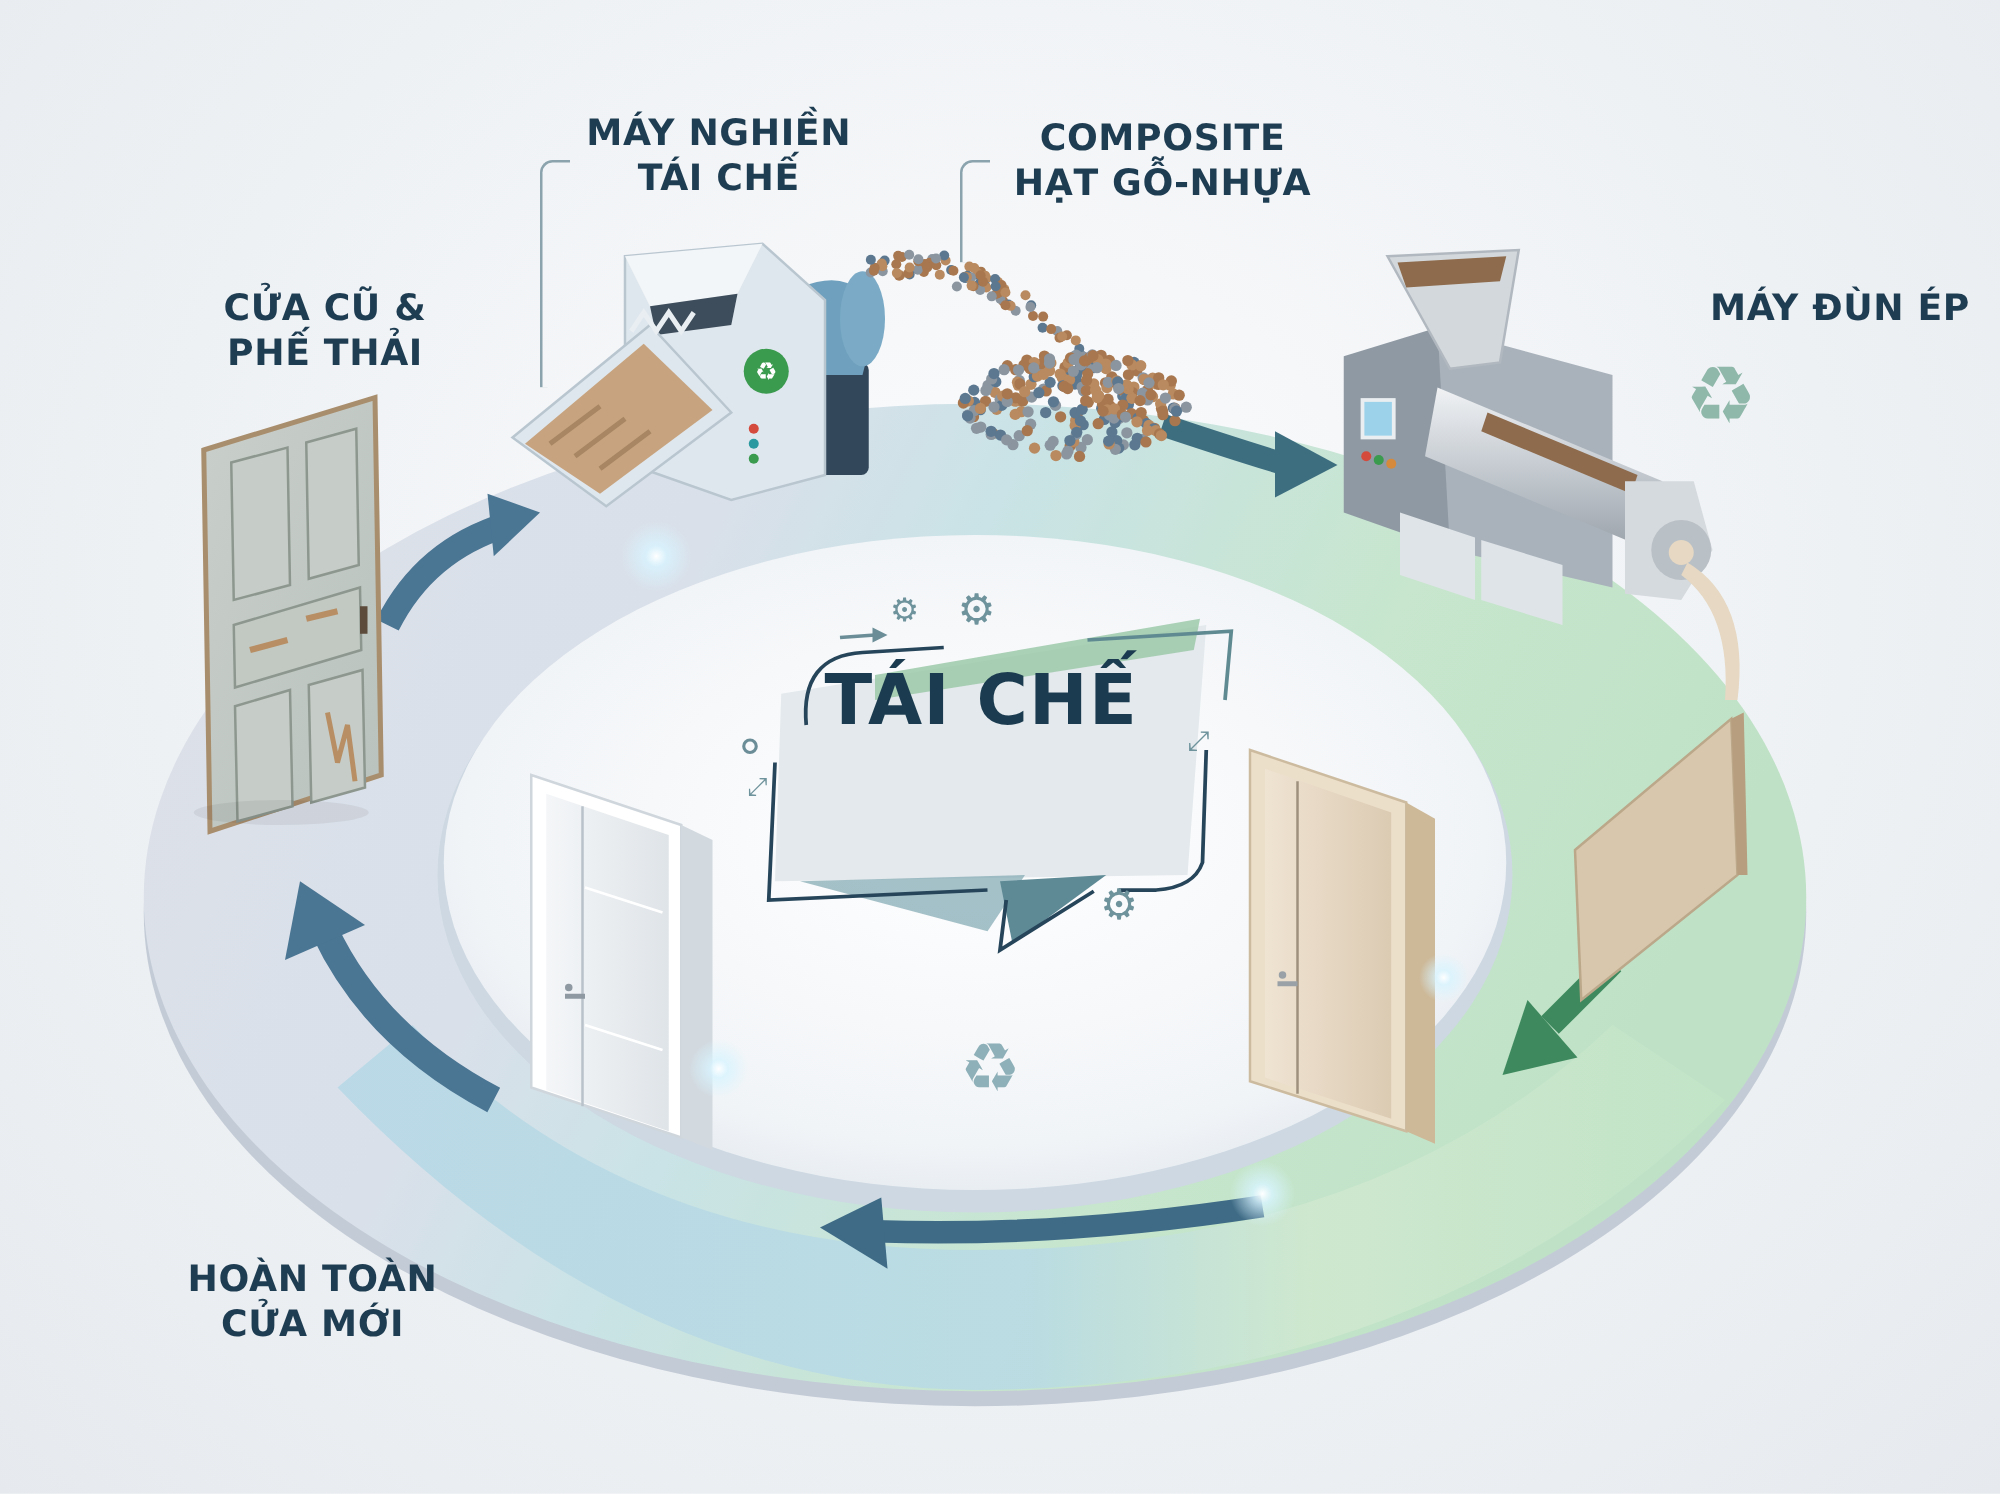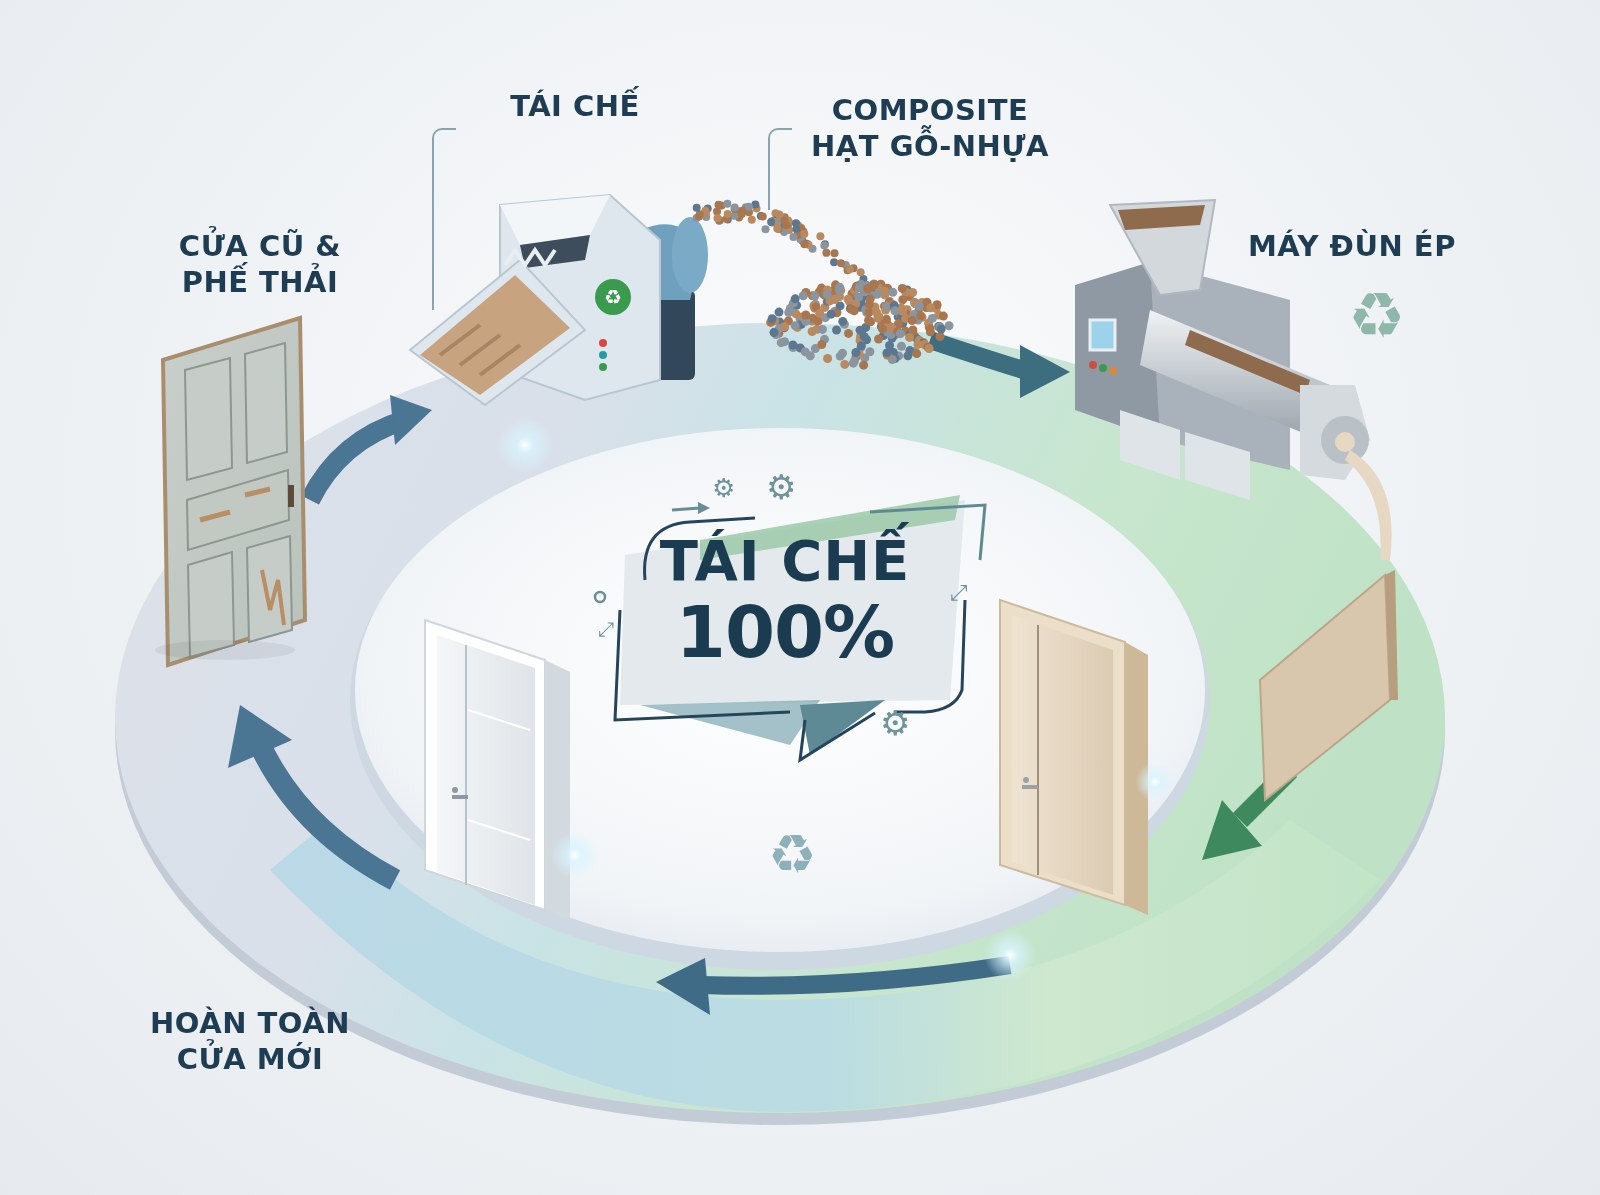--- a/index.html
+++ b/index.html
@@ -573,30 +573,30 @@
 </svg>
 
 <div class="leader" style="left:432px; top:128px; width:22px; height:180px;"></div>
 <div class="leader" style="left:768px; top:128px; width:22px; height:80px;"></div>
 
 <div class="label" style="left:160px; top:228px; width:200px;">
   <span>CỬA CŨ &amp;</span>
   <span>PHẾ THẢI</span>
 </div>
 <div class="label" style="left:455px; top:88px; width:240px;">
+  <span>MÁY NGHIỀN</span>
   <span>TÁI CHẾ</span>
 </div>
 <div class="label" style="left:795px; top:92px; width:270px;">
   <span>COMPOSITE</span>
   <span>HẠT GỖ-NHỰA</span>
 </div>
-<div class="label" style="left:1248px; top:228px; width:220px; text-align:left;">
+<div class="label" style="left:1356px; top:228px; width:220px; text-align:right;">
   <span>MÁY ĐÙN ÉP</span>
 </div>
 <div class="label" style="left:140px; top:1005px; width:220px;">
   <span>HOÀN TOÀN</span>
   <span>CỬA MỚI</span>
 </div>
 
 <div class="badge-title">
   <span class="l1">TÁI CHẾ</span>
-  <span class="l2">100%</span>
 </div>
 
 </body></html>

